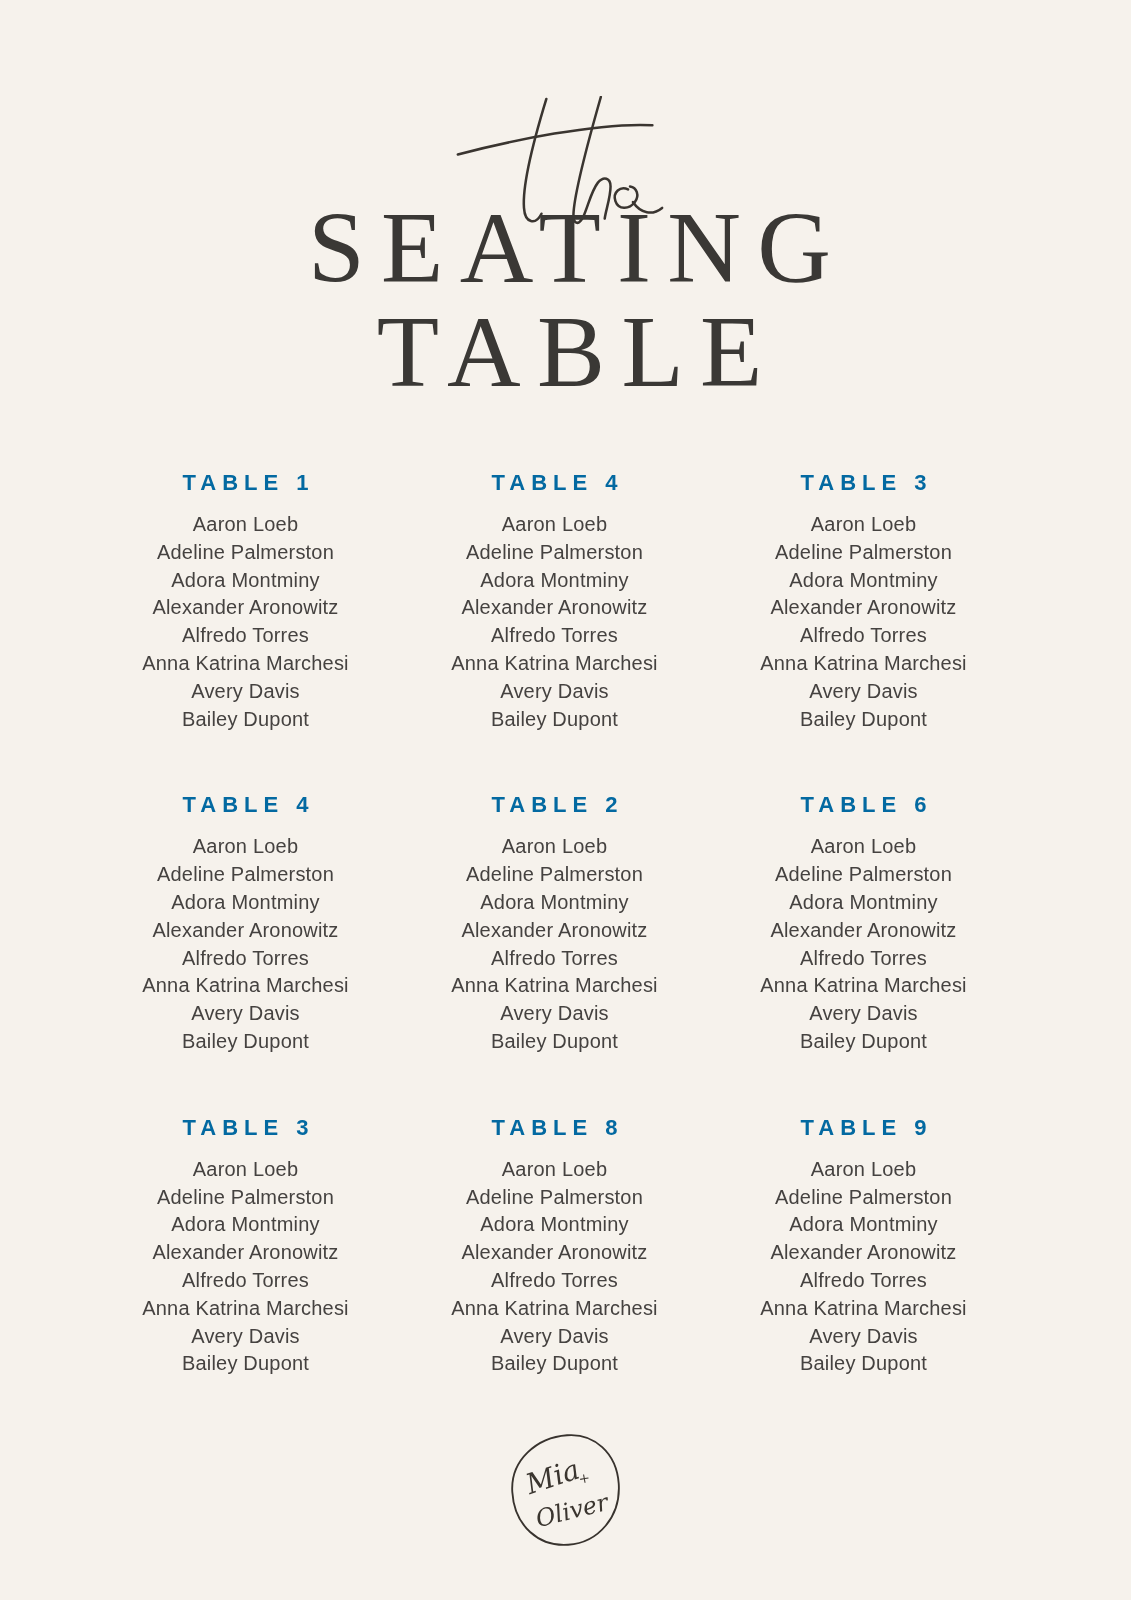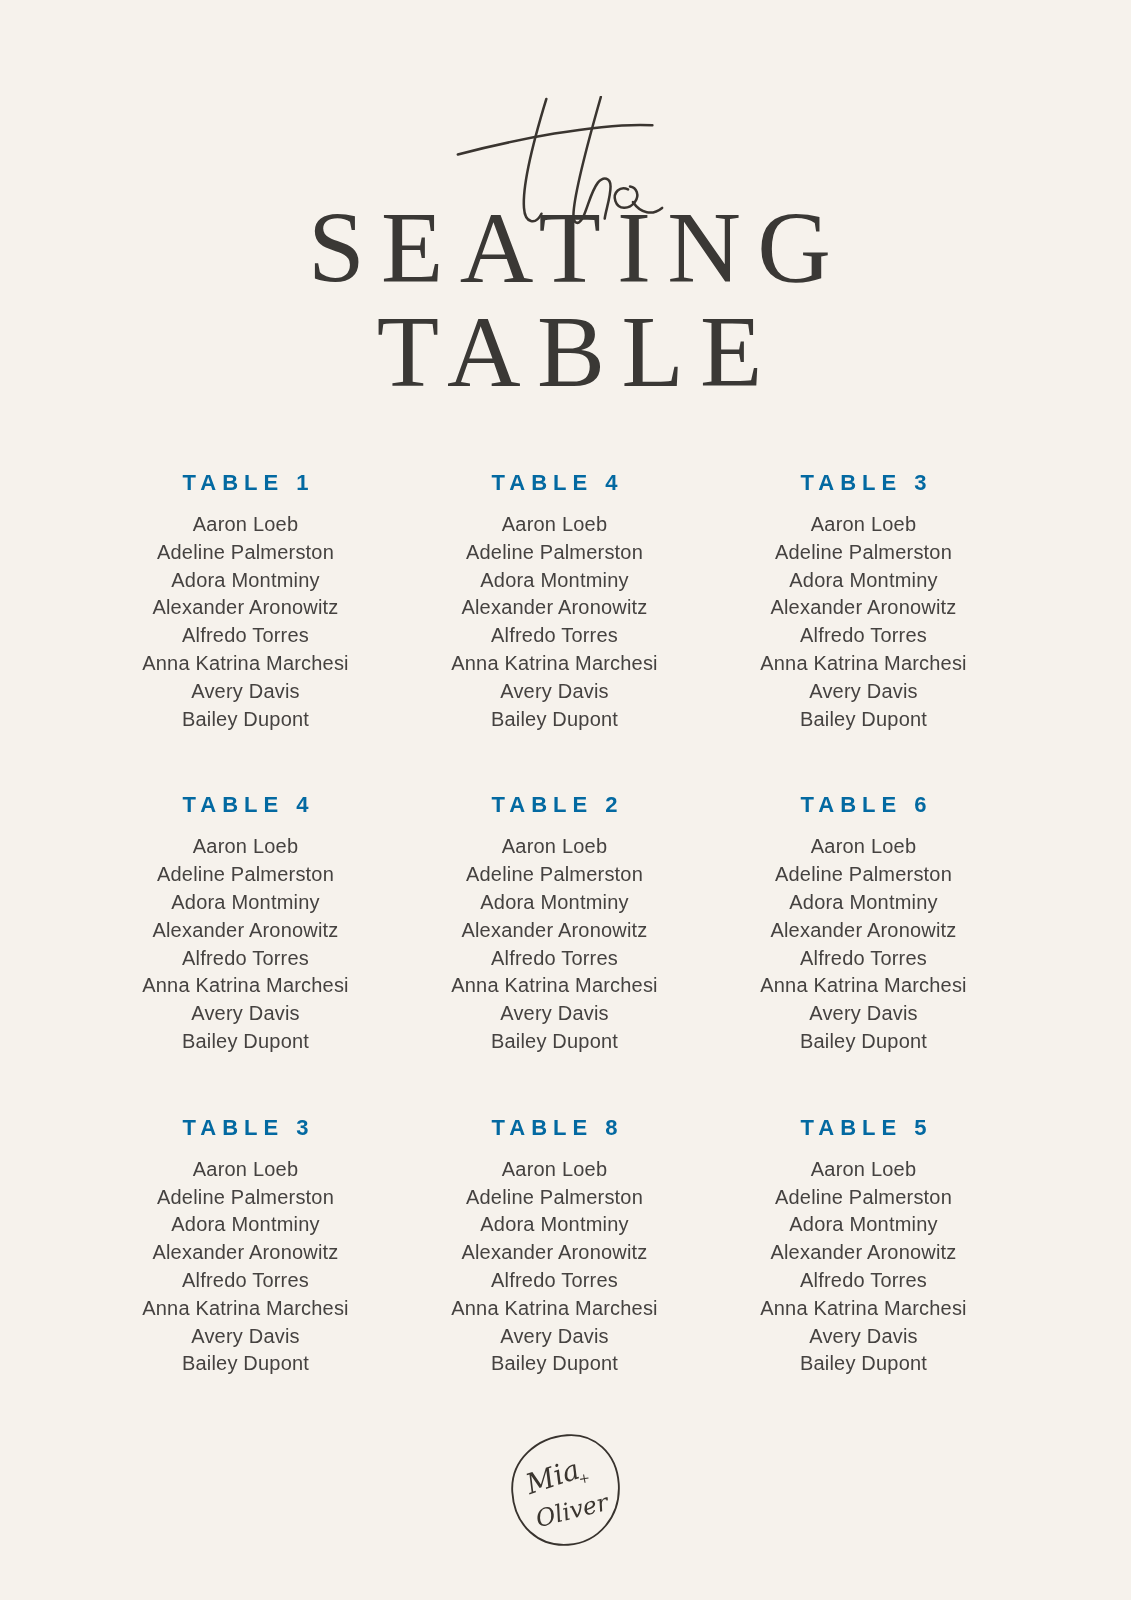--- a/index.html
+++ b/index.html
@@ -220,21 +220,21 @@
         <li>Adora Montminy</li>
         <li>Alexander Aronowitz</li>
         <li>Alfredo Torres</li>
         <li>Anna Katrina Marchesi</li>
         <li>Avery Davis</li>
         <li>Bailey Dupont</li>
       </ul>
     </section>
 
     <section class="table-block">
-      <h3 class="table-heading">TABLE 5</h3>
+      <h3 class="table-heading">TABLE 9</h3>
       <ul class="guest-list">
         <li>Aaron Loeb</li>
         <li>Adeline Palmerston</li>
         <li>Adora Montminy</li>
         <li>Alexander Aronowitz</li>
         <li>Alfredo Torres</li>
         <li>Anna Katrina Marchesi</li>
         <li>Avery Davis</li>
         <li>Bailey Dupont</li>
       </ul>

